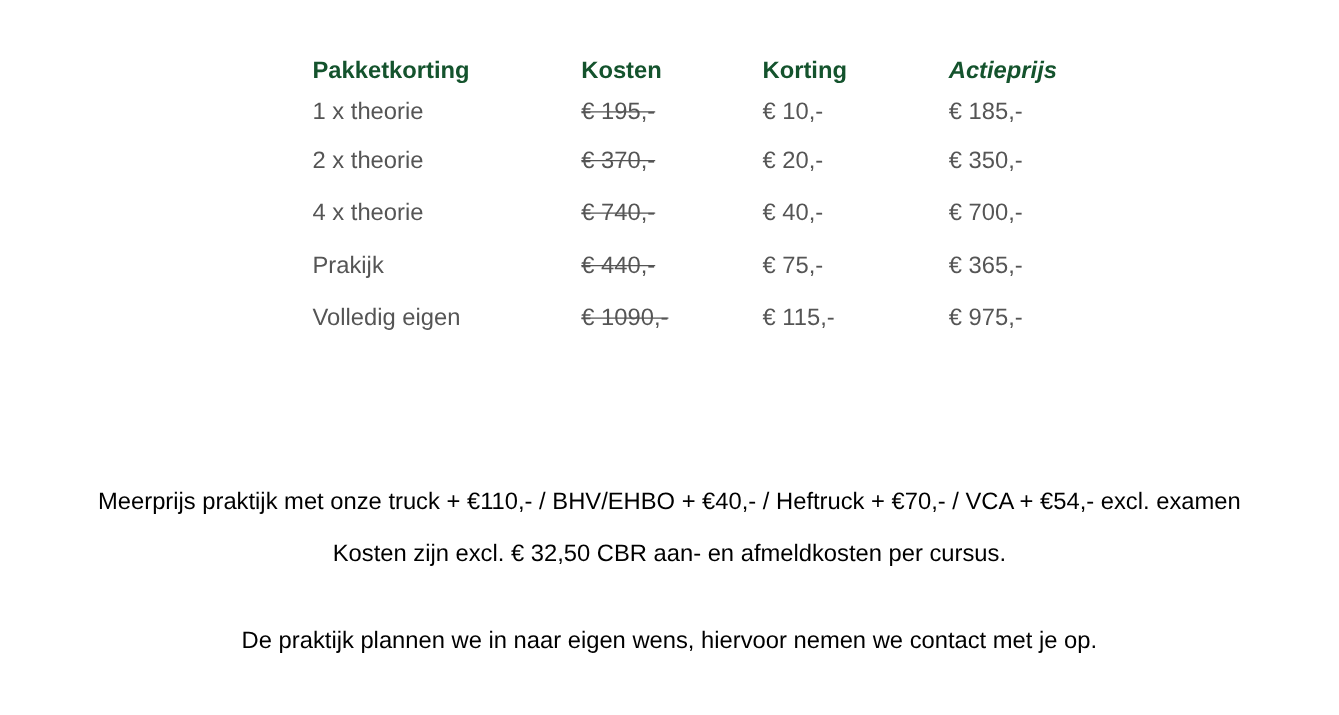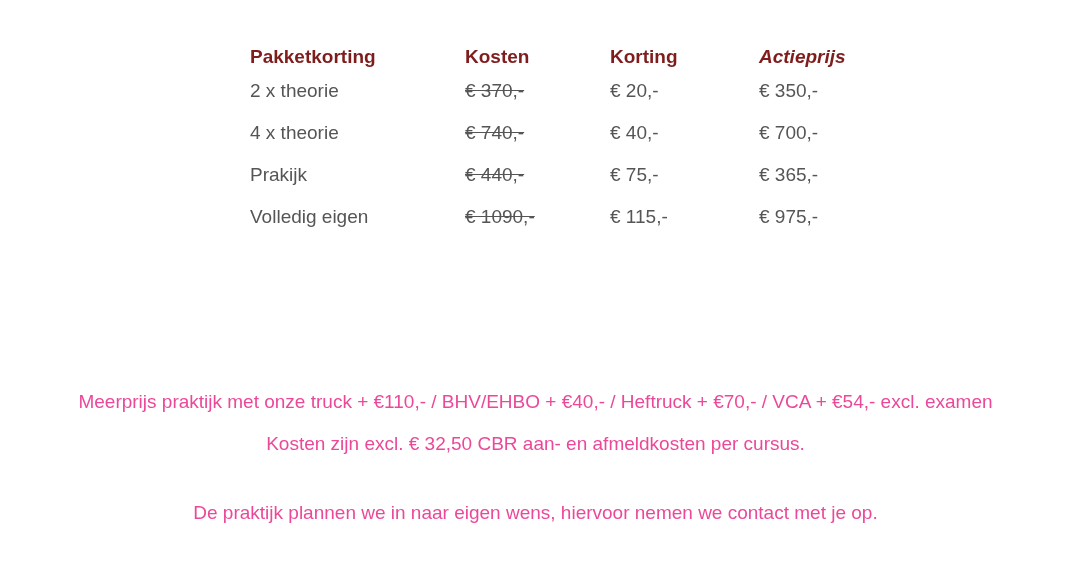--- a/index.html
+++ b/index.html
@@ -16,21 +16,21 @@
       position: relative;
     }
     .price-table {
       position: absolute;
       left: 250px;
       top: 44px;
       border-collapse: collapse;
     }
     .price-table th {
       font-weight: bold;
-      color: #7f1d1d;
+      color: #14532d;
       font-size: 19px;
       text-align: left;
       padding: 0;
       height: 26px;
       line-height: 26px;
     }
     .price-table td {
       font-size: 19px;
       font-weight: 300;
       color: #555555;
@@ -48,40 +48,46 @@
     .col2 { width: 145px; }
     .col3 { width: 149px; }
     .col4 { width: 120px; font-style: italic; }
     .strike { text-decoration: line-through; }
     .info-line {
       position: absolute;
       left: 0;
       width: 1071px;
       text-align: center;
       font-size: 19px;
-      color: #ec4899;
+      color: #000000;
       white-space: nowrap;
     }
     #line1 { top: 372px; }
     #line2 { top: 414px; }
     #line3 { top: 483px; text-align: center; }
   </style>
 </head>
 <body>
 
 <table class="price-table">
   <thead>
     <tr>
       <th class="col1">Pakketkorting</th>
       <th class="col2">Kosten</th>
       <th class="col3">Korting</th>
       <th class="col4">Actieprijs</th>
     </tr>
   </thead>
   <tbody>
+    <tr class="first-row">
+      <td>1 x theorie</td>
+      <td class="strike">€ 195,-</td>
+      <td>€ 10,-</td>
+      <td>€ 185,-</td>
+    </tr>
     <tr>
       <td>2 x theorie</td>
       <td class="strike">€ 370,-</td>
       <td>€ 20,-</td>
       <td>€ 350,-</td>
     </tr>
     <tr>
       <td>4 x theorie</td>
       <td class="strike">€ 740,-</td>
       <td>€ 40,-</td>

